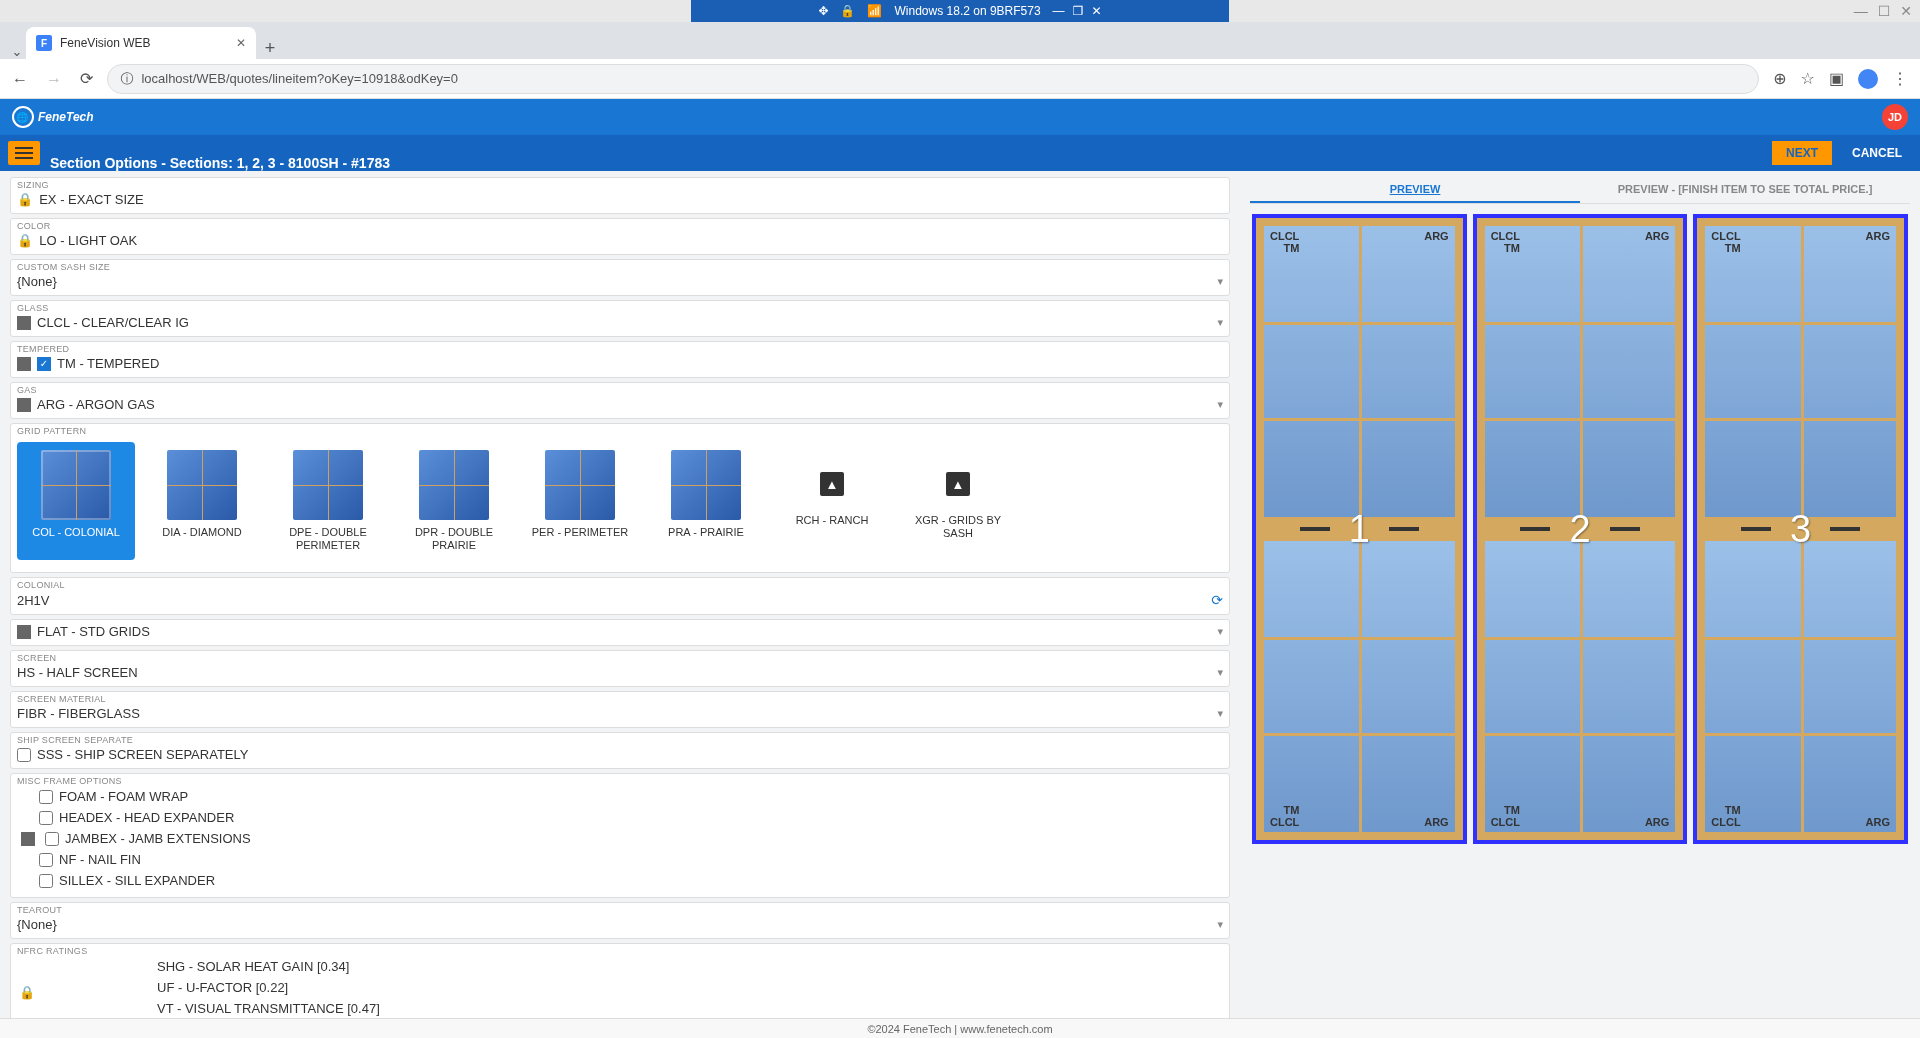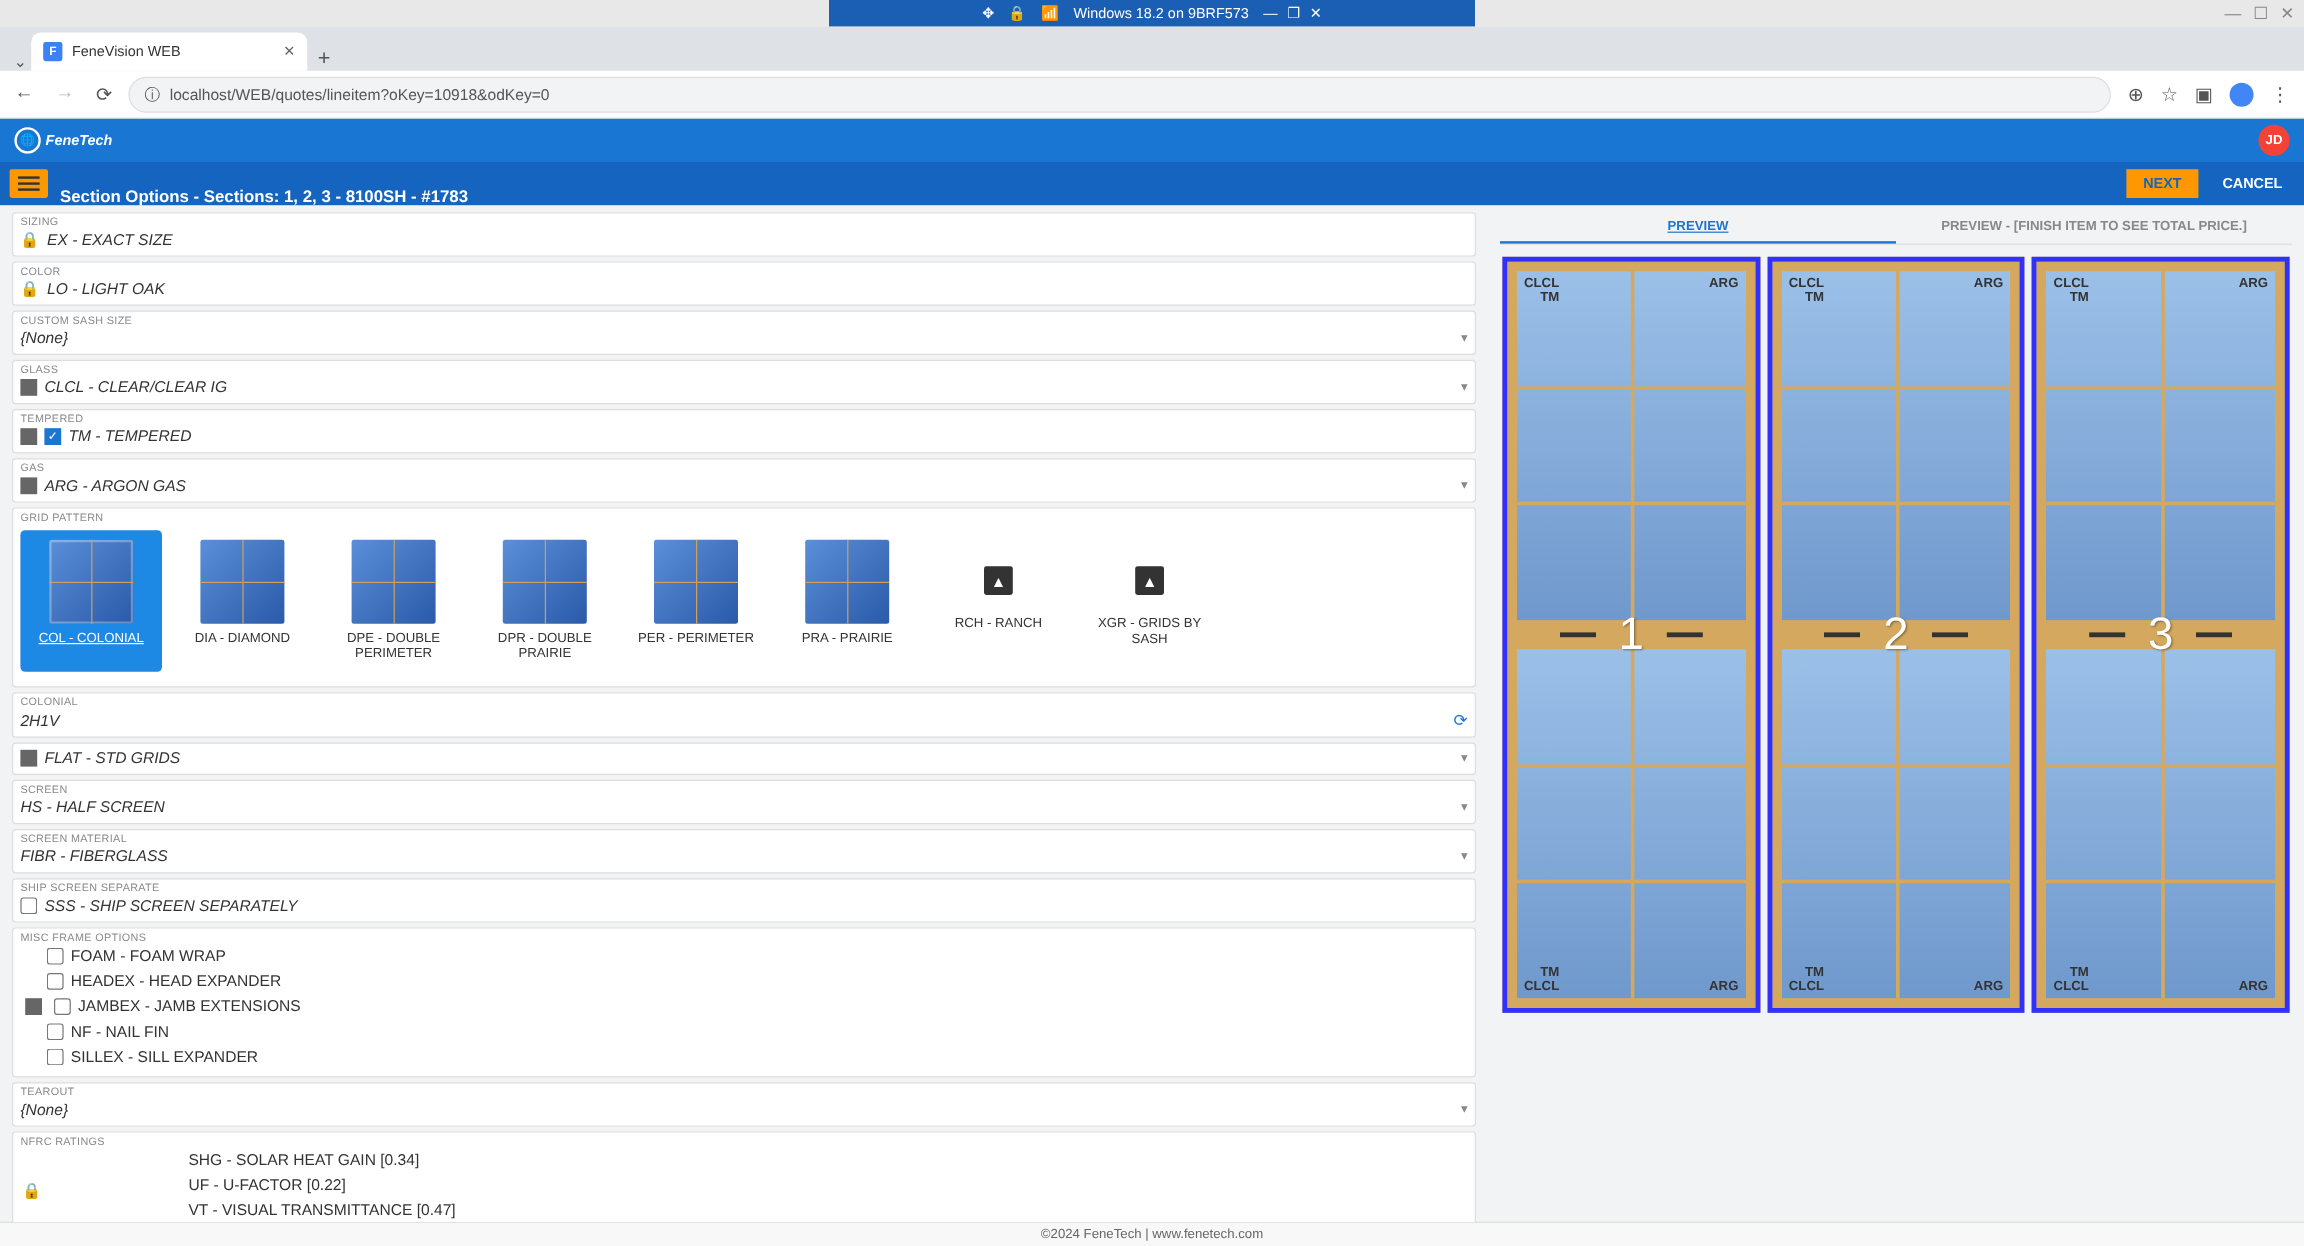--- a/index.html
+++ b/index.html
@@ -43,30 +43,30 @@
 .main { display: flex; height: calc(1038px - 22px - 37px - 40px - 36px - 36px - 20px); }
 .left-col { flex: 1; overflow-y: auto; padding: 6px 10px; }
 .right-col { width: 680px; padding: 6px 10px; }
 
 
 .fg { border: 1px solid #ddd; border-radius: 3px; margin-bottom: 4px; padding: 2px 6px 6px 6px; background: white; position: relative; }
 .fg-label { font-size: 9px; color: #888; text-transform: uppercase; letter-spacing: 0.3px; }
 .fg-row { display: flex; align-items: center; gap: 6px; padding-top: 2px; }
 .lock { color: #1976d2; font-size: 13px; }
 .cb { width: 14px; height: 14px; accent-color: #1976d2; }
-.fg-val { font-size: 13px; flex: 1; font-style: italic; }
+.fg-val { font-size: 13px; flex: 1; }
 .fg-dd::after { content: "▾"; color: #888; margin-left: auto; font-size: 11px; }
 .fg-dd { cursor: pointer; }
 .checked-box { width:14px; height:14px; background:#1976d2; display:inline-flex; align-items:center; justify-content:center; color:white; font-size:10px;}
 .square-icon{ width:14px;height:14px;background:#666;display:inline-block;}
 
 
 .grid-tiles { display: flex; gap: 8px; flex-wrap: wrap; padding: 6px 0; }
 .tile { width: 118px; min-height: 100px; border-radius: 4px; display: flex; flex-direction: column; align-items: center; justify-content: flex-start; padding: 8px 4px; cursor: pointer; text-align: center; }
-.tile.selected { background: #1e88e5; color: white; text-decoration: underline; }
+.tile.selected { background: #1e88e5; color: white; }
 .tile-swatch { width: 70px; height: 70px; background: linear-gradient(135deg, #5b8fd9, #2a5aa8); border-radius: 2px; margin-bottom: 6px; position: relative; display: flex; align-items: center; justify-content: center; color: #ddd; font-size: 20px; }
 .tile-swatch.sel { box-shadow: inset 0 0 0 2px rgba(255,255,255,0.3); }
 .tile-label { font-size: 11px; line-height: 1.2; }
 .tile-swatch .gridlines { position:absolute; inset:0; }
 .tile-swatch .gl-h { position:absolute; left:0; right:0; height:1px; background:#d0a060; }
 .tile-swatch .gl-v { position:absolute; top:0; bottom:0; width:1px; background:#d0a060; }
 .placeholder-swatch { width:24px;height:24px;background:#333;color:white;display:flex;align-items:center;justify-content:center;border-radius:2px;margin:22px auto 18px;}
 
 .refresh-icon{ color:#1976d2; font-size:14px; margin-left:auto;}
 

